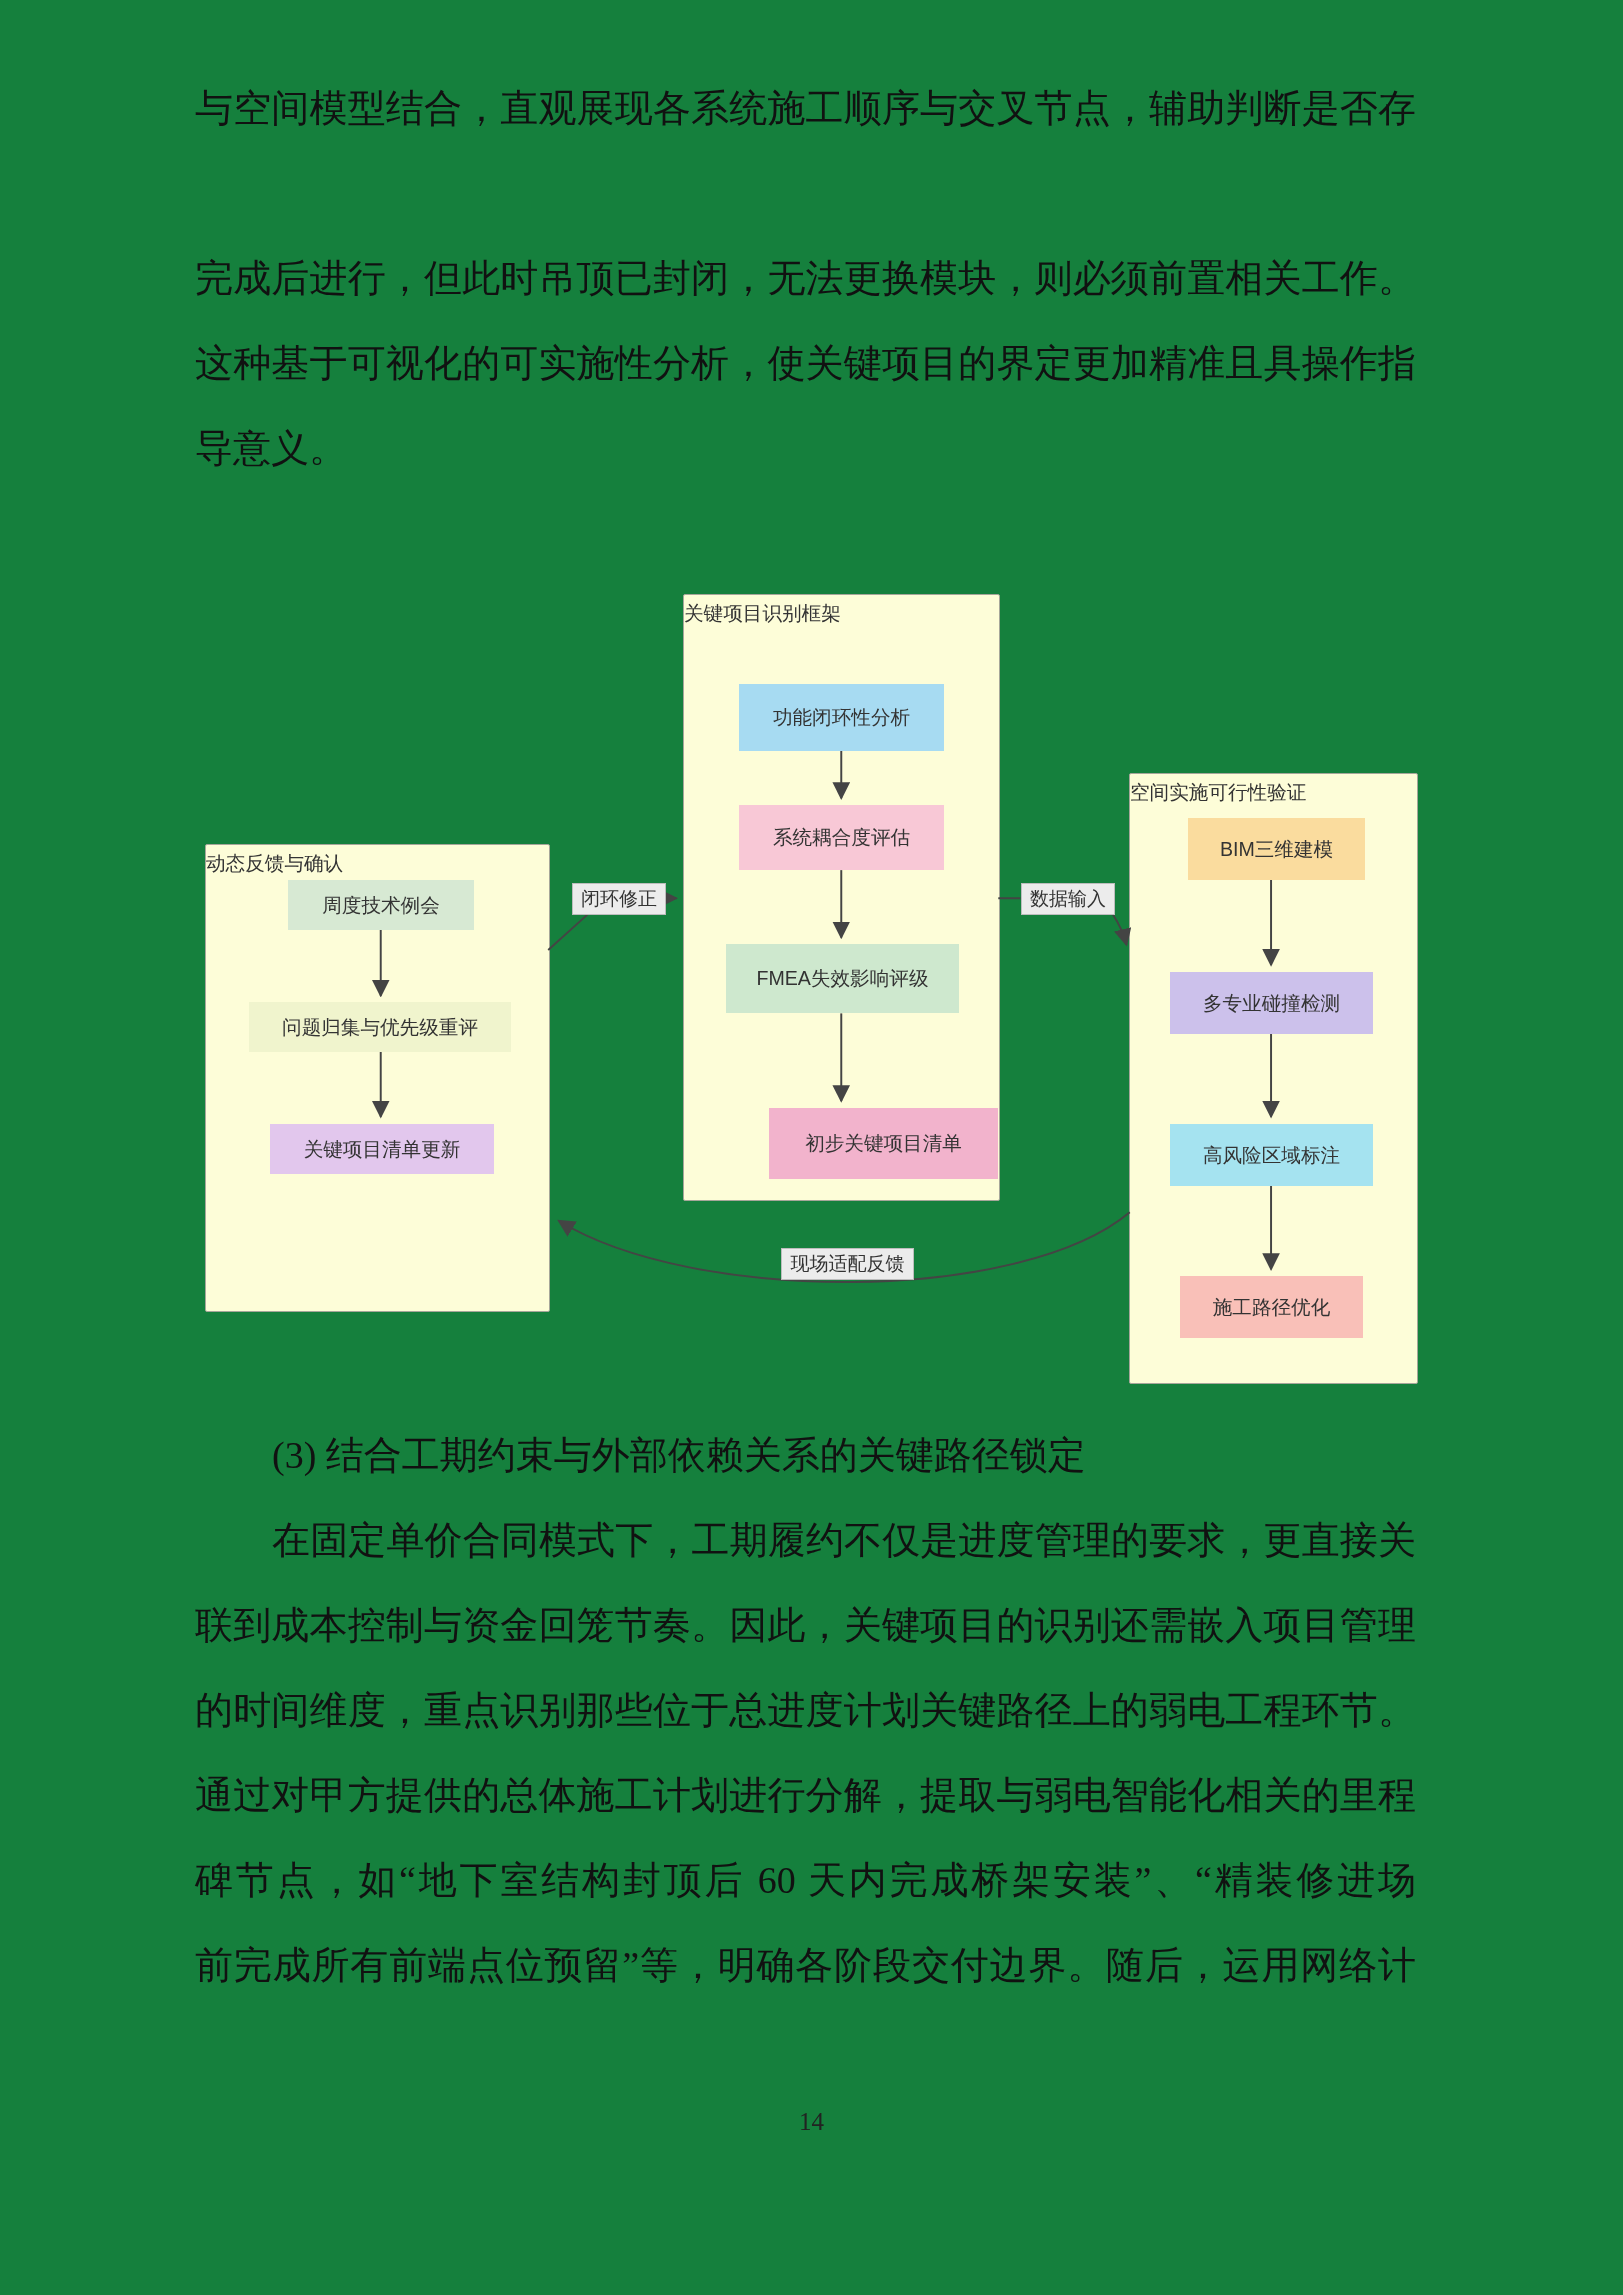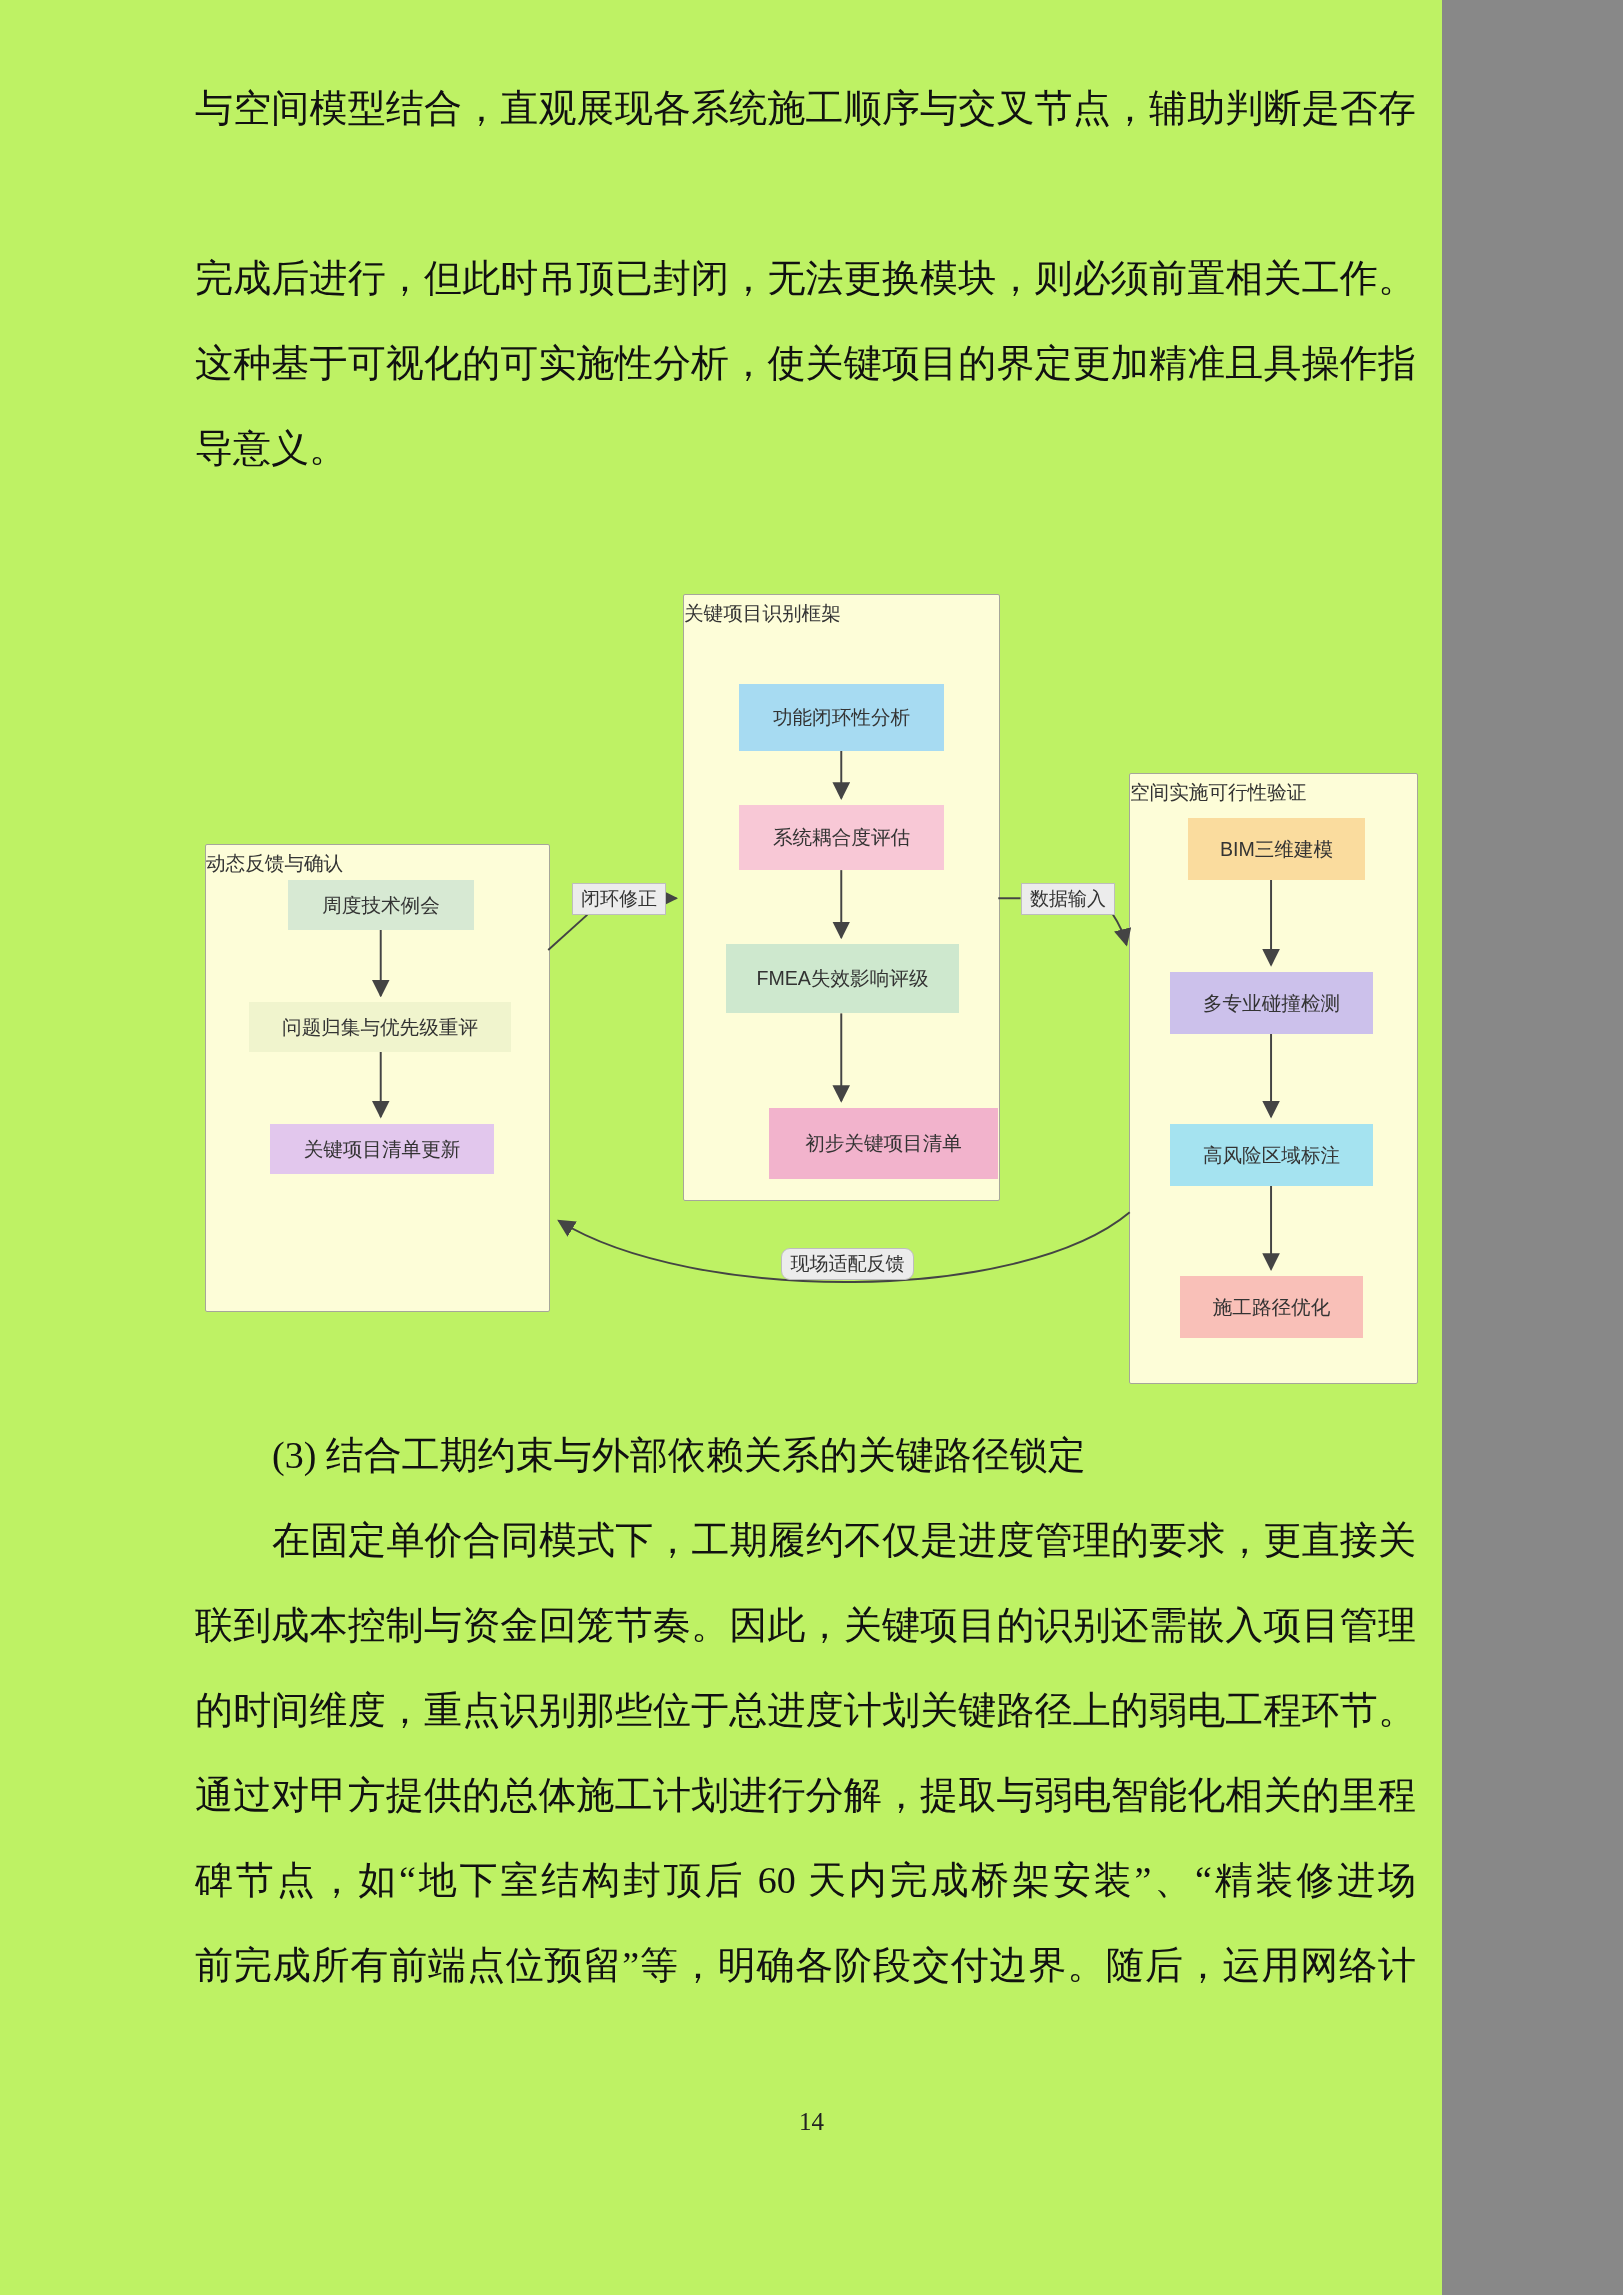--- a/index.html
+++ b/index.html
@@ -1,17 +1,17 @@
 <!DOCTYPE html>
 <html style="font-size:10.5px"><head>
 <meta charset="utf-8">
 <style>
   html,body{margin:0;padding:0;background:#888;}
   .page{
-    position:relative;width:1442px;height:2295px;background:#bef264;
+    position:relative;width:1623px;height:2295px;background:#15803d;
     font-family:"Liberation Serif","DejaVu Serif",serif;color:#111;overflow:hidden;
   }
   
   .bl{
     position:absolute;left:195px;width:1221px;height:85px;line-height:85px;
     font-size:38px;letter-spacing:0;
   }
   .j{text-align:justify;text-align-last:justify;}
   .indent{text-indent:77px;}
   
@@ -95,21 +95,21 @@
     <div class="nbox" style="left: 1170px; top: 972px; width: 203px; height: 62px; background-color: rgb(204, 193, 235);">多专业碰撞检测</div>
     <div class="nbox" style="left: 1170px; top: 1124px; width: 203px; height: 62px; background-color: rgb(165, 227, 240);">高风险区域标注</div>
     <div class="nbox" style="left: 1180px; top: 1276px; width: 183px; height: 62px; background-color: rgb(249, 192, 184);">施工路径优化</div>
 
     <div class="nbox" style="left: 288px; top: 880px; width: 186px; height: 50px; background-color: rgb(215, 233, 211);">周度技术例会</div>
     <div class="nbox" style="left: 249px; top: 1002px; width: 262px; height: 50px; background-color: rgb(240, 244, 205);">问题归集与优先级重评</div>
     <div class="nbox" style="left: 270px; top: 1124px; width: 224px; height: 50px; background-color: rgb(226, 199, 237);">关键项目清单更新</div>
 
     <div class="elabel" style="left: 572px; top: 883px; width: 92px; height: 30px; background-color: rgb(236, 236, 236);">闭环修正</div>
     <div class="elabel" style="left: 1021px; top: 883px; width: 92px; height: 30px; background-color: rgb(236, 236, 236);">数据输入</div>
-    <div class="elabel" style="left: 781px; top: 1248px; width: 131px; height: 30px; background-color: rgb(236, 236, 236); border-radius: 9px;">现场适配反馈</div>
+    <div class="elabel" style="left: 781px; top: 1248px; width: 131px; height: 30px; background-color: rgb(236, 236, 236);">现场适配反馈</div>
   </div>
 
   <div class="bl indent" style="top:1413px">(3) 结合工期约束与外部依赖关系的关键路径锁定</div>
 
   <div class="bl j indent" style="top:1498px">在固定单价合同模式下，工期履约不仅是进度管理的要求，更直接关</div>
   <div class="bl j" style="top:1583px">联到成本控制与资金回笼节奏。因此，关键项目的识别还需嵌入项目管理</div>
   <div class="bl j" style="top:1668px">的时间维度，重点识别那些位于总进度计划关键路径上的弱电工程环节。</div>
   <div class="bl j" style="top:1753px">通过对甲方提供的总体施工计划进行分解，提取与弱电智能化相关的里程</div>
   <div class="bl j" style="top:1838px">碑节点，如“地下室结构封顶后 60 天内完成桥架安装”、“精装修进场</div>
   <div class="bl j" style="top:1923px">前完成所有前端点位预留”等，明确各阶段交付边界。随后，运用网络计</div>

